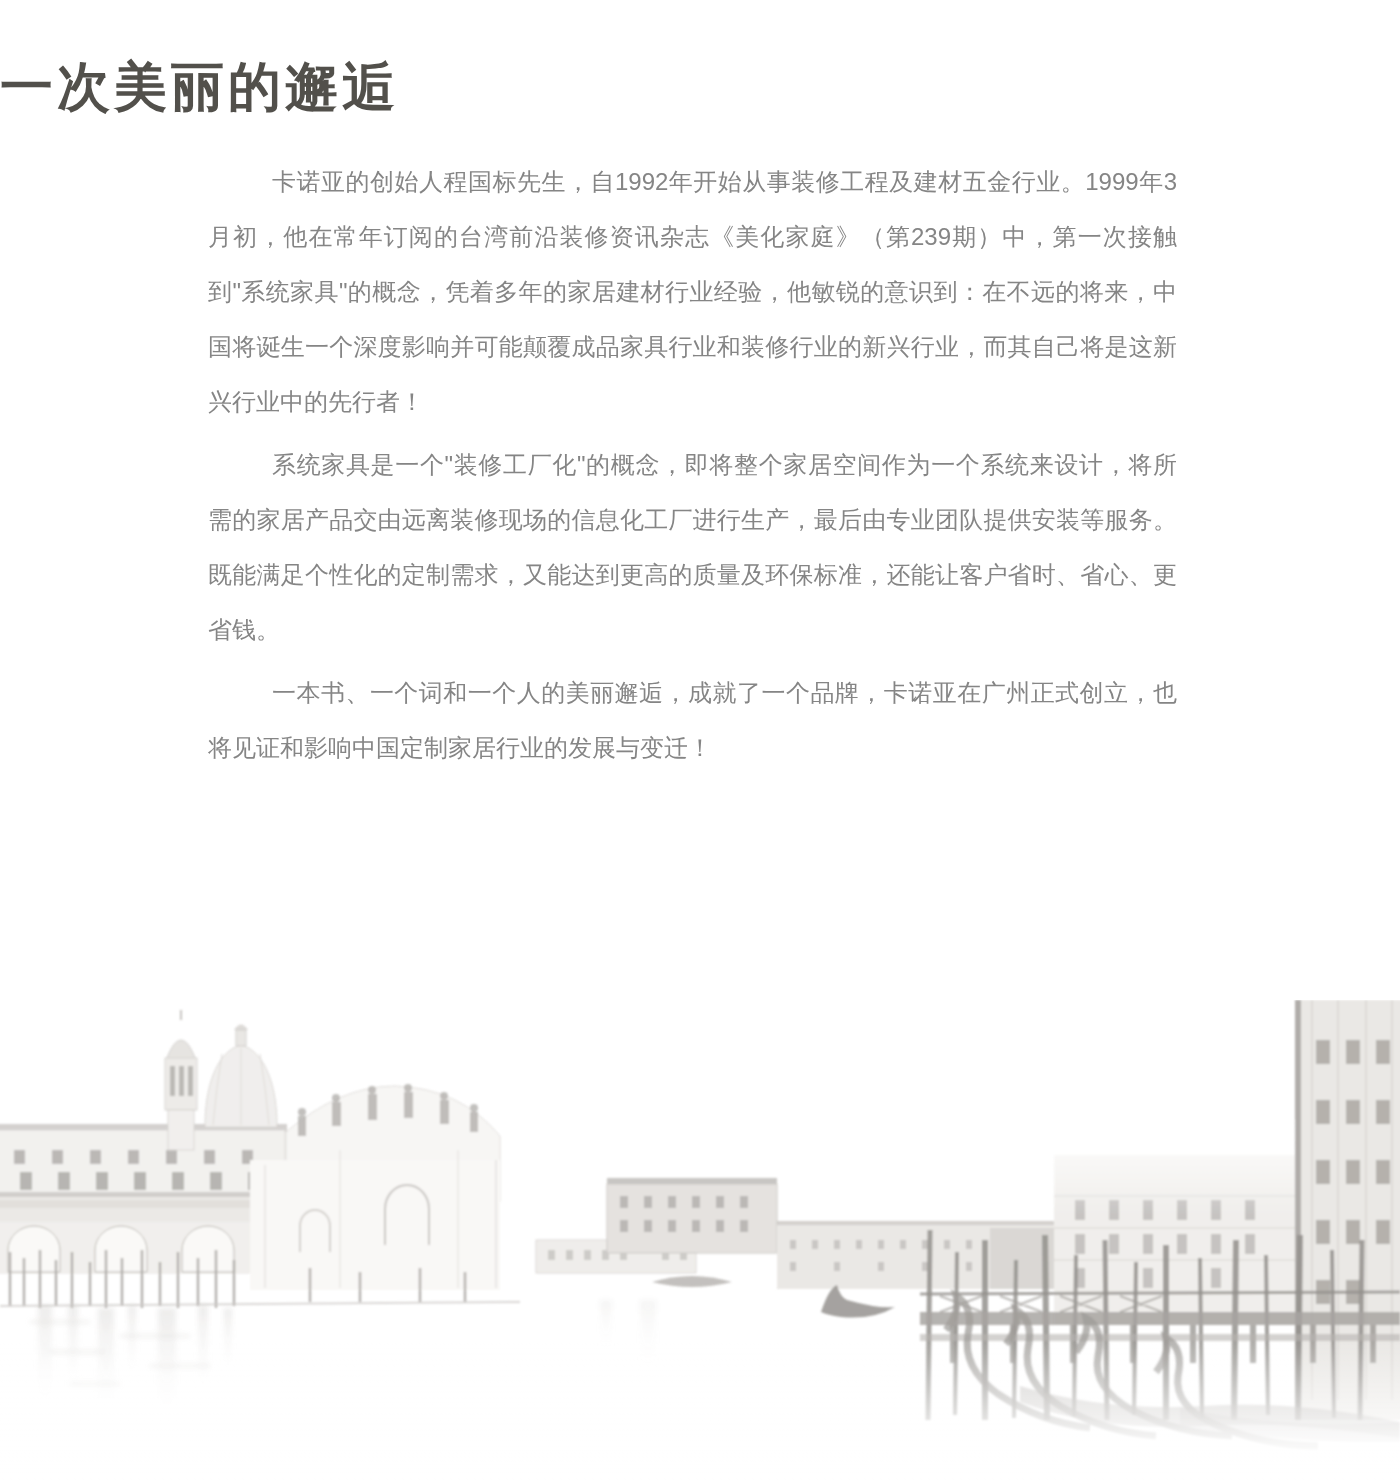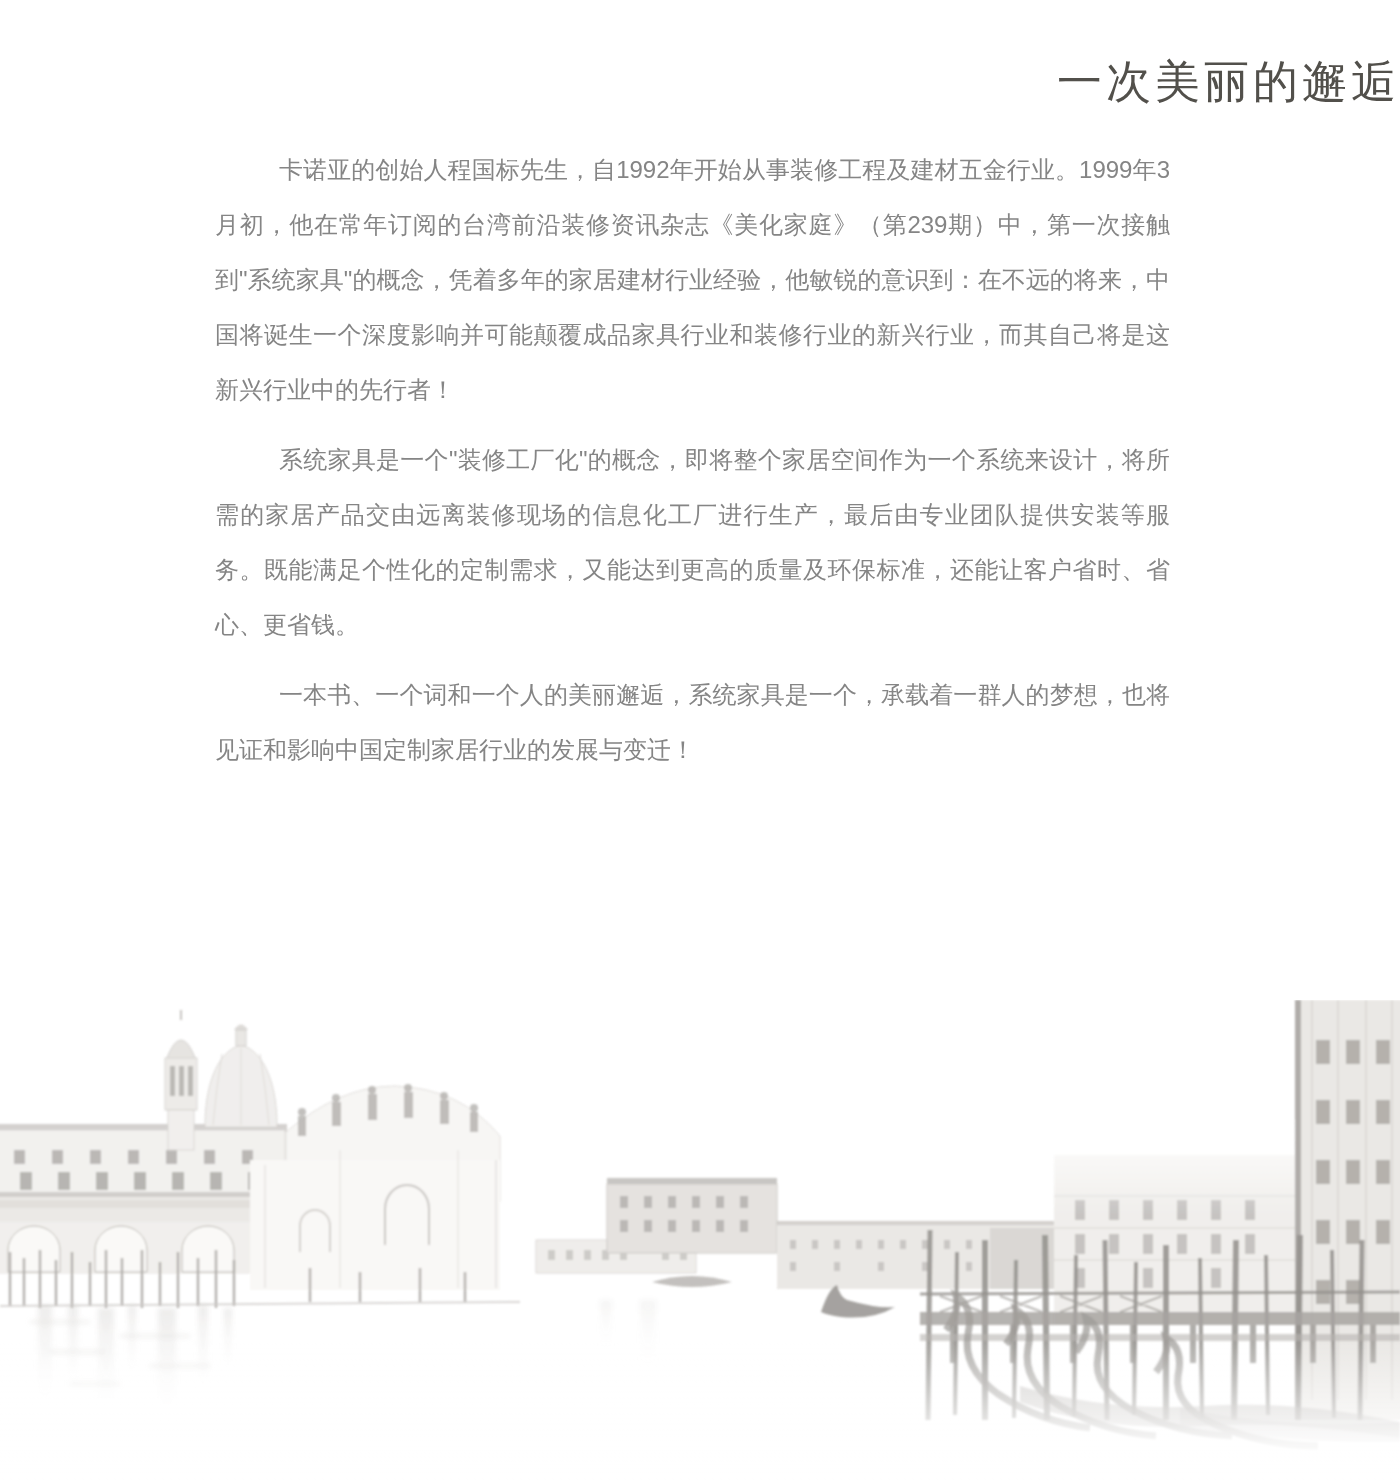--- a/index.html
+++ b/index.html
@@ -4,32 +4,32 @@
 <style>
   html,body { margin:0; padding:0; }
   body {
     width:1400px; height:1480px;
     background:#ffffff;
     font-family:"Liberation Sans","DejaVu Sans",sans-serif;
     position:relative; overflow:hidden;
   }
   .page-title {
     margin:52px 0 0 0;
-    text-align:right;
-    font-size:45px;
-    font-weight:400;
+    text-align:left;
+    font-size:53px;
+    font-weight:700;
     letter-spacing:4px;
     color:#52504b;
   }
   .article {
     width:985px;
     margin:30px 0 0 200px;
   }
   .article p {
-    margin:15px;
+    margin:8px;
     font-size:24px;
     line-height:55px;
     color:#858585;
     font-weight:400;
     text-align:justify;
     text-indent:64px;
   }
   .illustration {
     position:absolute;
     left:0; bottom:0;
@@ -37,21 +37,21 @@
   }
 </style>
 </head>
 <body>
 
 <h1 class="page-title">一次美丽的邂逅</h1>
 
 <div class="article">
   <p>卡诺亚的创始人程国标先生，自1992年开始从事装修工程及建材五金行业。1999年3月初，他在常年订阅的台湾前沿装修资讯杂志《美化家庭》（第239期）中，第一次接触到"系统家具"的概念，凭着多年的家居建材行业经验，他敏锐的意识到：在不远的将来，中国将诞生一个深度影响并可能颠覆成品家具行业和装修行业的新兴行业，而其自己将是这新兴行业中的先行者！</p>
   <p>系统家具是一个"装修工厂化"的概念，即将整个家居空间作为一个系统来设计，将所需的家居产品交由远离装修现场的信息化工厂进行生产，最后由专业团队提供安装等服务。既能满足个性化的定制需求，又能达到更高的质量及环保标准，还能让客户省时、省心、更省钱。</p>
-  <p>一本书、一个词和一个人的美丽邂逅，系统家具是一个，承载着一群人的梦想，也将见证和影响中国定制家居行业的发展与变迁！</p>
+  <p>一本书、一个词和一个人的美丽邂逅，成就了一个品牌，卡诺亚在广州正式创立，也将见证和影响中国定制家居行业的发展与变迁！</p>
 </div>
 
 <div class="illustration">
   <svg width="1400" height="480" viewBox="0 0 1400 480" xmlns="http://www.w3.org/2000/svg" role="img" aria-label="威尼斯水城素描插画">
     <defs>
       <linearGradient id="fadeBottom" x1="0" y1="0" x2="0" y2="1">
         <stop offset="0" stop-color="#ffffff" stop-opacity="0"></stop>
         <stop offset="0.75" stop-color="#ffffff" stop-opacity="0.9"></stop>
         <stop offset="1" stop-color="#ffffff" stop-opacity="1"></stop>
       </linearGradient>

